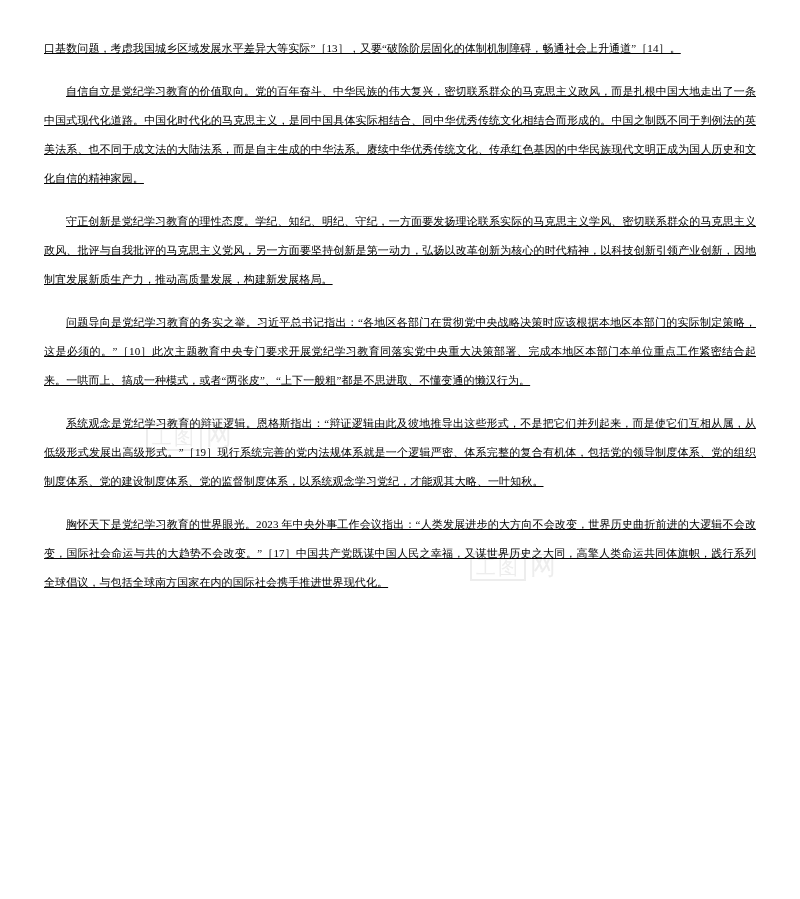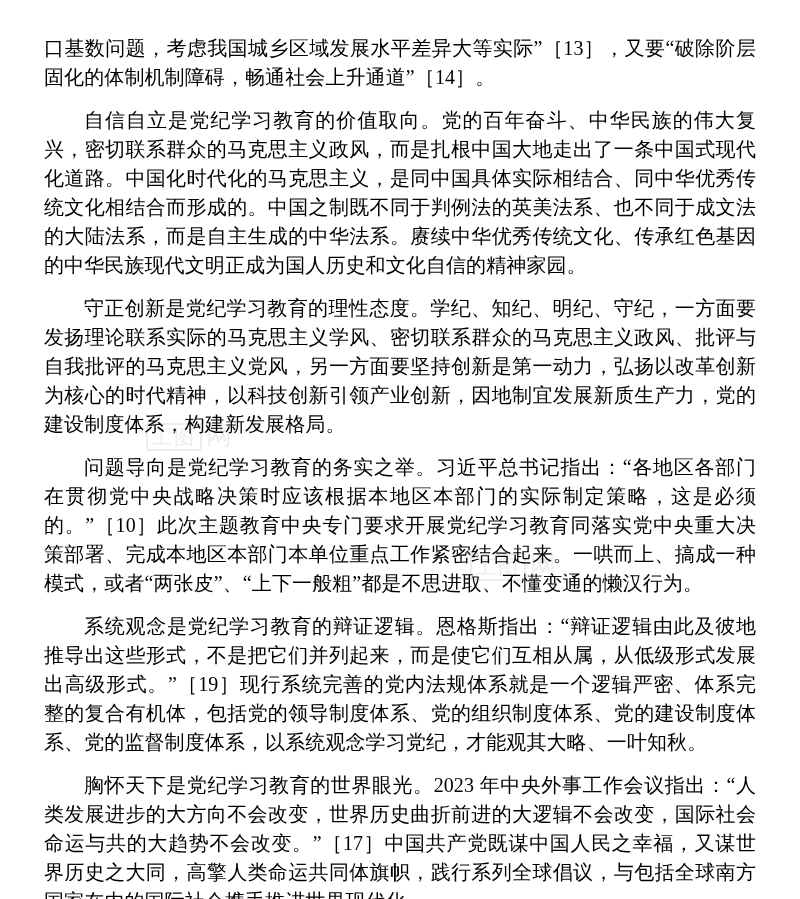--- a/index.html
+++ b/index.html
@@ -23,25 +23,26 @@
     height: 899px;
     box-sizing: border-box;
     padding: 34px 44px 0 44px;
   }
   .doc-body {
     position: relative;
     z-index: 2;
   }
   p.para {
     margin: 0 0 14px 0;
-    font-size: 20px;
+    font-size: 11px;
     line-height: 29px;
     text-align: justify;
     text-justify: inter-ideograph;
     letter-spacing: 0.1px;
+    text-decoration: underline;
   }
   p.para.indent {
     text-indent: 2em;
   }
   p.para.first {
     text-indent: 0;
   }
   
   .watermarks {
     position: absolute;
@@ -85,19 +86,19 @@
       <span class="wm-box">工图</span><span>网</span>
     </div>
     <div class="wm wm-2">
       <span class="wm-box">工图</span><span>网</span>
     </div>
   </div>
 
   <div class="doc-body">
     <p class="para first">口基数问题，考虑我国城乡区域发展水平差异大等实际”［13］，又要“破除阶层固化的体制机制障碍，畅通社会上升通道”［14］。</p>
     <p class="para indent">自信自立是党纪学习教育的价值取向。党的百年奋斗、中华民族的伟大复兴，密切联系群众的马克思主义政风，而是扎根中国大地走出了一条中国式现代化道路。中国化时代化的马克思主义，是同中国具体实际相结合、同中华优秀传统文化相结合而形成的。中国之制既不同于判例法的英美法系、也不同于成文法的大陆法系，而是自主生成的中华法系。赓续中华优秀传统文化、传承红色基因的中华民族现代文明正成为国人历史和文化自信的精神家园。</p>
-    <p class="para indent">守正创新是党纪学习教育的理性态度。学纪、知纪、明纪、守纪，一方面要发扬理论联系实际的马克思主义学风、密切联系群众的马克思主义政风、批评与自我批评的马克思主义党风，另一方面要坚持创新是第一动力，弘扬以改革创新为核心的时代精神，以科技创新引领产业创新，因地制宜发展新质生产力，党的建设制度体系，构建新发展格局。</p>
+    <p class="para indent">守正创新是党纪学习教育的理性态度。学纪、知纪、明纪、守纪，一方面要发扬理论联系实际的马克思主义学风、密切联系群众的马克思主义政风、批评与自我批评的马克思主义党风，另一方面要坚持创新是第一动力，弘扬以改革创新为核心的时代精神，以科技创新引领产业创新，因地制宜发展新质生产力，推动高质量发展，构建新发展格局。</p>
     <p class="para indent">问题导向是党纪学习教育的务实之举。习近平总书记指出：“各地区各部门在贯彻党中央战略决策时应该根据本地区本部门的实际制定策略，这是必须的。”［10］此次主题教育中央专门要求开展党纪学习教育同落实党中央重大决策部署、完成本地区本部门本单位重点工作紧密结合起来。一哄而上、搞成一种模式，或者“两张皮”、“上下一般粗”都是不思进取、不懂变通的懒汉行为。</p>
     <p class="para indent">系统观念是党纪学习教育的辩证逻辑。恩格斯指出：“辩证逻辑由此及彼地推导出这些形式，不是把它们并列起来，而是使它们互相从属，从低级形式发展出高级形式。”［19］现行系统完善的党内法规体系就是一个逻辑严密、体系完整的复合有机体，包括党的领导制度体系、党的组织制度体系、党的建设制度体系、党的监督制度体系，以系统观念学习党纪，才能观其大略、一叶知秋。</p>
     <p class="para indent">胸怀天下是党纪学习教育的世界眼光。2023 年中央外事工作会议指出：“人类发展进步的大方向不会改变，世界历史曲折前进的大逻辑不会改变，国际社会命运与共的大趋势不会改变。”［17］中国共产党既谋中国人民之幸福，又谋世界历史之大同，高擎人类命运共同体旗帜，践行系列全球倡议，与包括全球南方国家在内的国际社会携手推进世界现代化。</p>
   </div>
 
 </div>
 
 </body></html>

